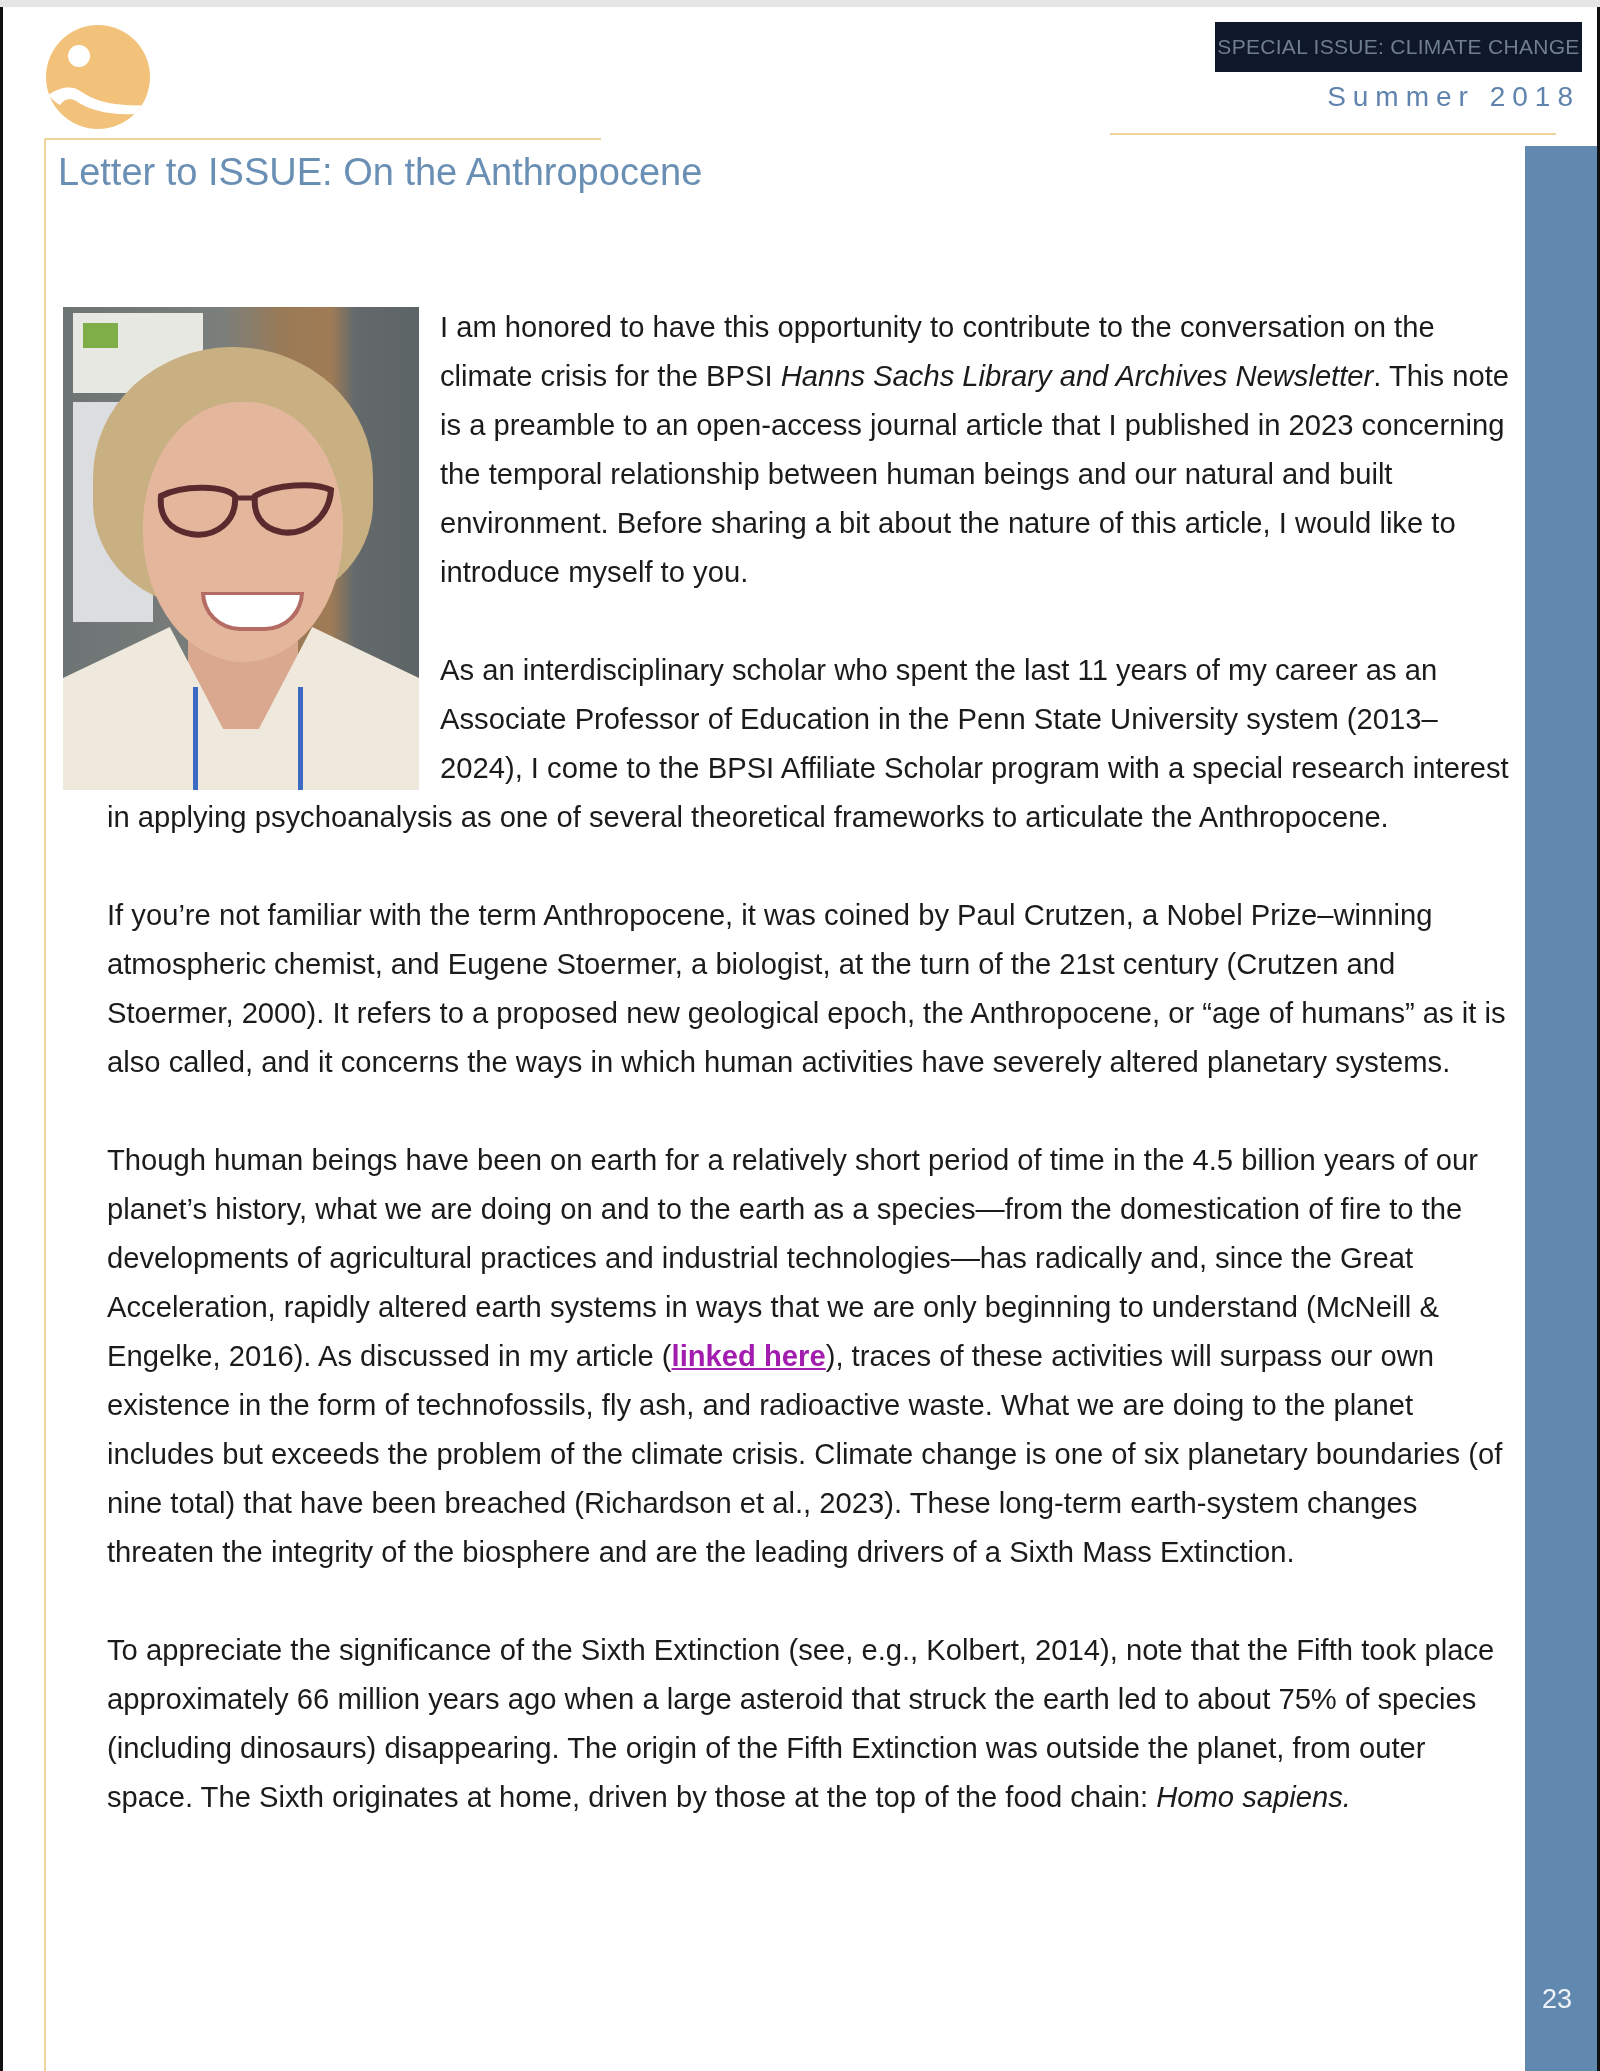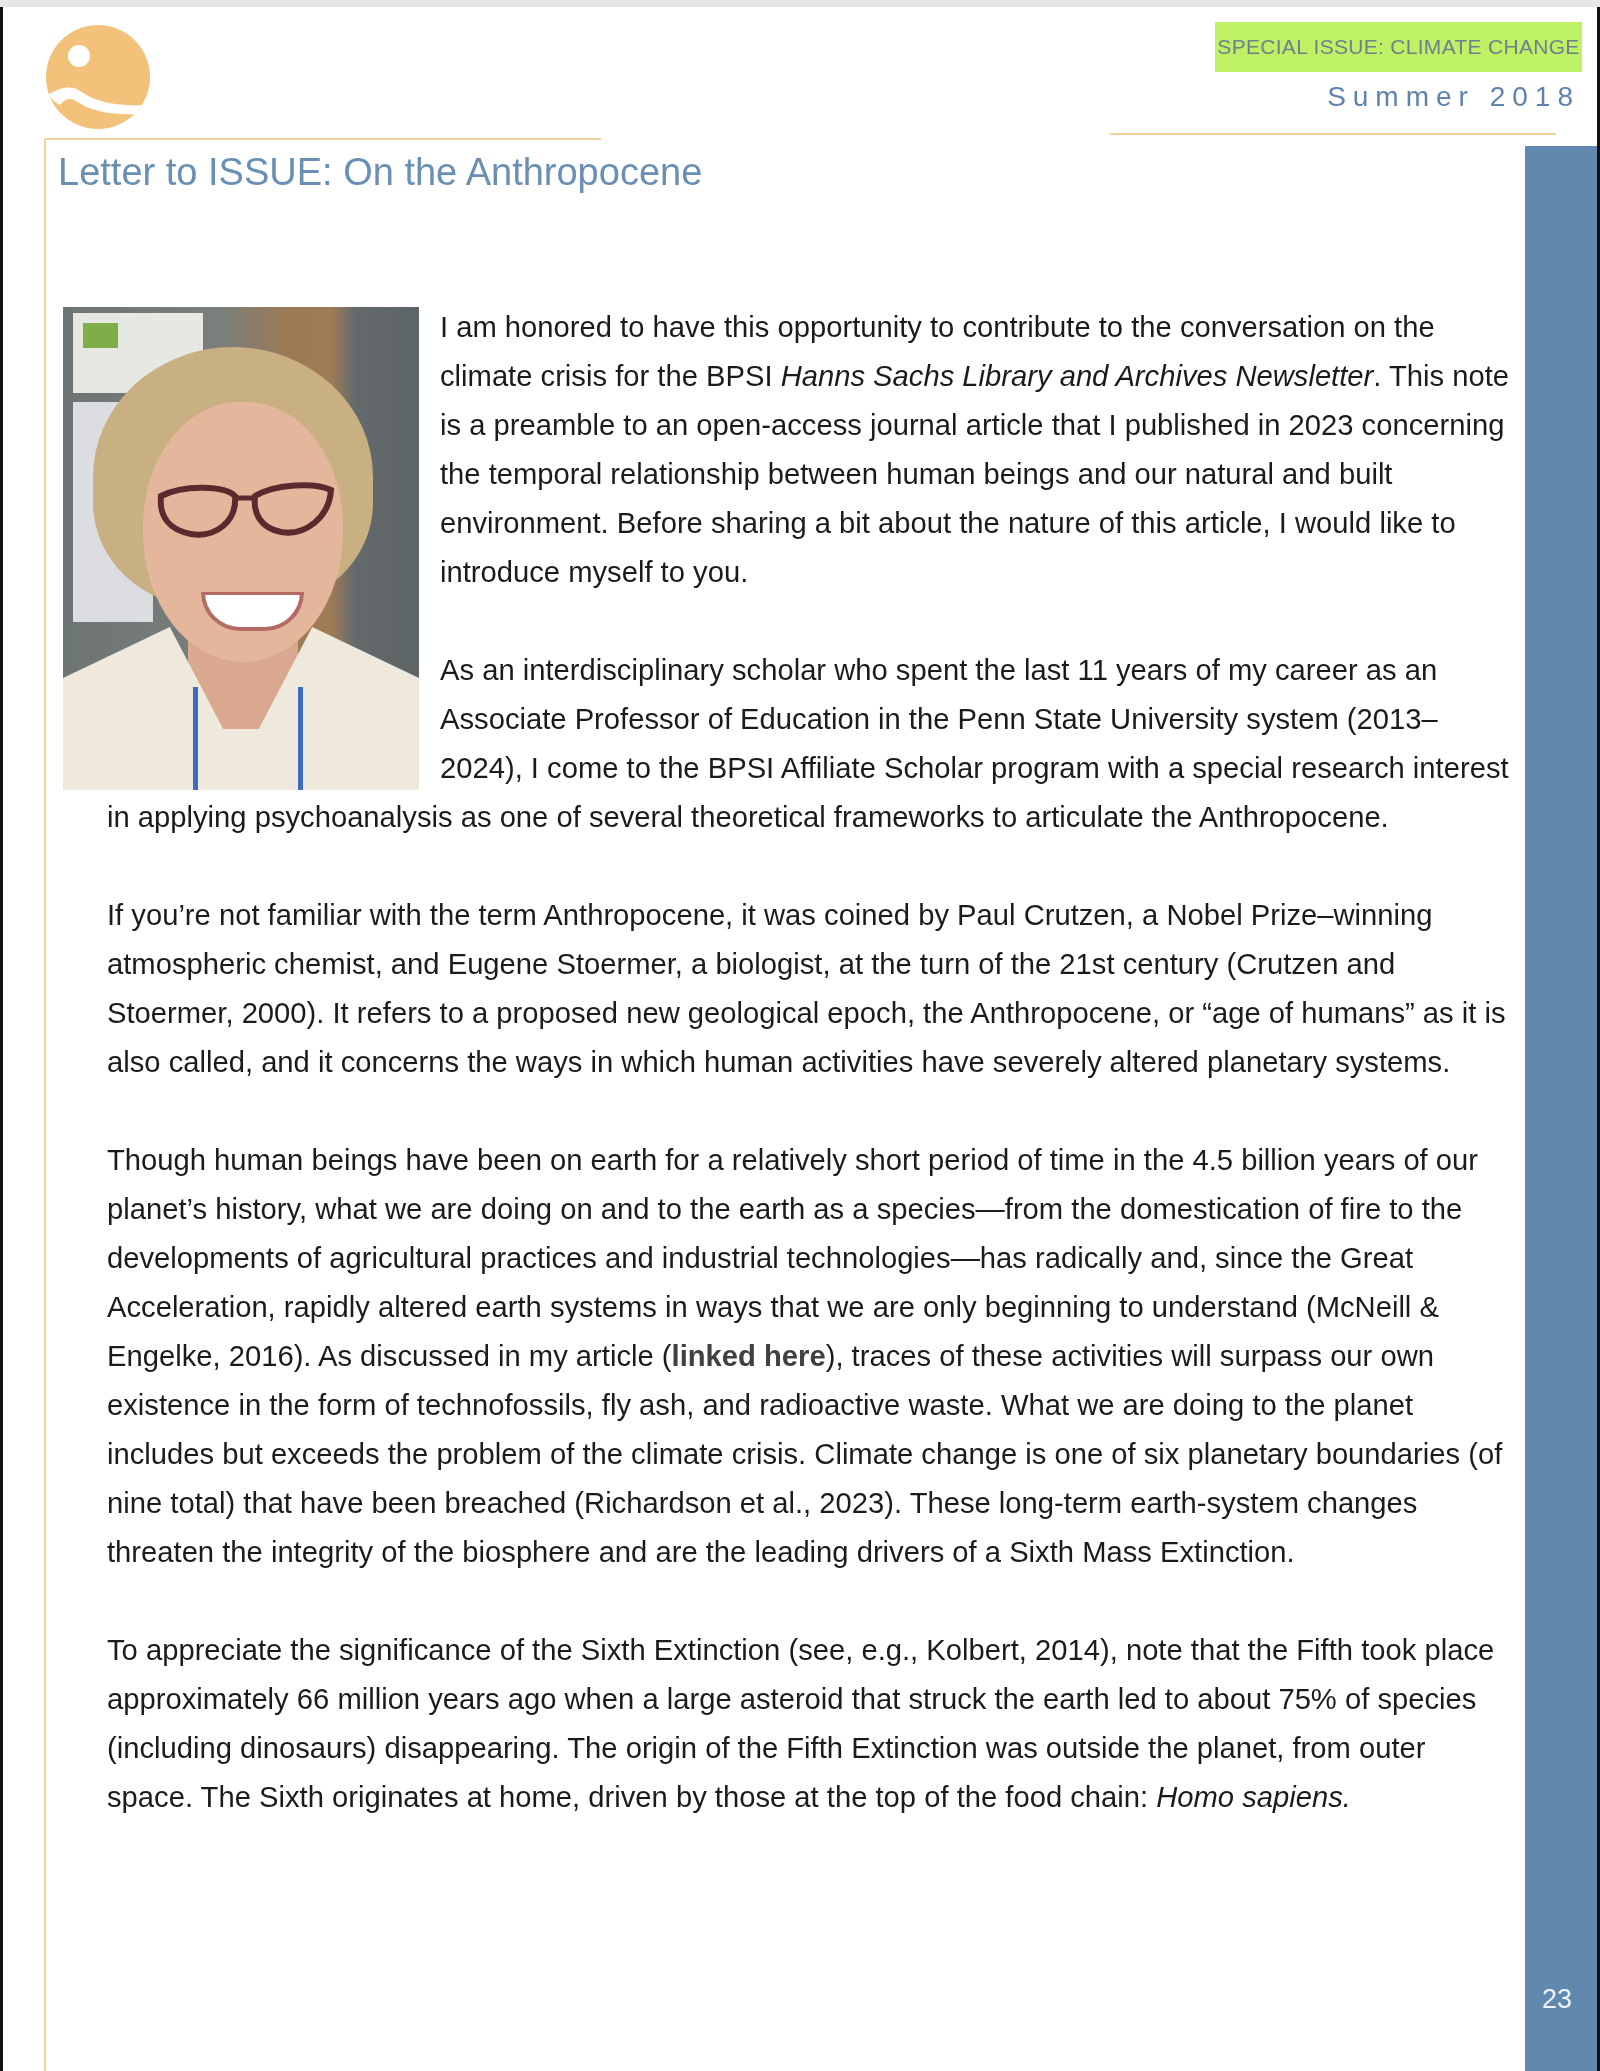--- a/index.html
+++ b/index.html
@@ -9,21 +9,21 @@
     font-family: "Liberation Sans", "DejaVu Sans", sans-serif;
   }
   .top-edge { position: absolute; left: 0; top: 0; width: 1600px; height: 7px; background: #e6e6e6; }
   .left-edge { position: absolute; left: 0; top: 7px; width: 3px; height: 2064px; background: #111; }
   .right-edge { position: absolute; right: 0; top: 7px; width: 3px; height: 2064px; background: #111; }
 
   .logo { position: absolute; left: 46px; top: 25px; width: 104px; height: 104px; border-radius: 50%; background: #f2c27a; overflow: hidden; }
   .logo .dot { position: absolute; left: 22px; top: 20px; width: 22px; height: 22px; border-radius: 50%; background: #fff; }
   .logo svg { position: absolute; left: 0; top: 0; }
 
-  .badge { position: absolute; left: 1215px; top: 22px; width: 367px; height: 50px; background: #bef264; color: #6f7f8c;
+  .badge { position: absolute; left: 1215px; top: 22px; width: 367px; height: 50px; background: #0f172a; color: #6f7f8c;
     font-size: 21px; line-height: 50px; text-align: center; letter-spacing: 0.3px; }
   .issue-date { position: absolute; right: 20px; top: 80px; color: #5f83ad; font-size: 28px; letter-spacing: 7px; line-height: 34px; }
   .gold-line-left { position: absolute; left: 45px; top: 138px; width: 556px; height: 2px; background: #f0d29b; }
   .gold-line-right { position: absolute; left: 1110px; top: 133px; width: 446px; height: 2px; background: #f0d29b; }
   .gold-vertical { position: absolute; left: 44px; top: 139px; width: 2px; height: 1932px; background: #f0d29b; }
 
   .sidebar { position: absolute; left: 1525px; top: 146px; width: 72px; height: 1925px; background: #6189b0; }
   .page-number { position: absolute; left: 1525px; top: 1983px; width: 64px; text-align: center; color: #eef3f8; font-size: 27px; line-height: 32px; }
 
   .title { position: absolute; left: 58px; top: 148px; color: #6a8fb4; font-size: 38px; line-height: 48px; font-weight: normal; margin: 0; }
@@ -38,21 +38,21 @@
   .photo .glasses { position: absolute; left: 92px; top: 175px; width: 180px; height: 60px; }
   .photo .smile { position: absolute; left: 138px; top: 285px; width: 95px; height: 32px; border-radius: 0 0 50px 50px; background: #fff; border: 4px solid #b46b63; border-top: 3px solid #b46b63; }
   .photo .shirt { position: absolute; left: 0; top: 320px; width: 356px; height: 170px; background: #efe8dc; clip-path: polygon(0 30%, 30% 0, 45% 60%, 55% 60%, 70% 0, 100% 30%, 100% 100%, 0 100%); }
   .photo .neck { position: absolute; left: 125px; top: 320px; width: 110px; height: 130px; background: #d9a88e; }
   .photo .lanyard { position: absolute; left: 130px; top: 380px; width: 100px; height: 110px; border-left: 5px solid #3d6bc4; border-right: 5px solid #3d6bc4; }
 
   .body-text { position: absolute; left: 63px; top: 303px; width: 1450px; color: #1b1b1b; font-size: 29.2px; line-height: 49px; }
   .body-text p { margin: 0 0 49px 0; padding-left: 44px; }
   .float-spacer { float: left; width: 377px; height: 486px; }
   .body-text em { font-style: italic; }
-  .link { color: #404040; font-weight: bold; }
+  .link { color: #a21caf; font-weight: bold; text-decoration: underline; }
 </style>
 </head>
 <body>
 
 <div class="top-edge"></div>
 <div class="left-edge"></div>
 <div class="right-edge"></div>
 
 <div class="logo">
   <div class="dot"></div>

